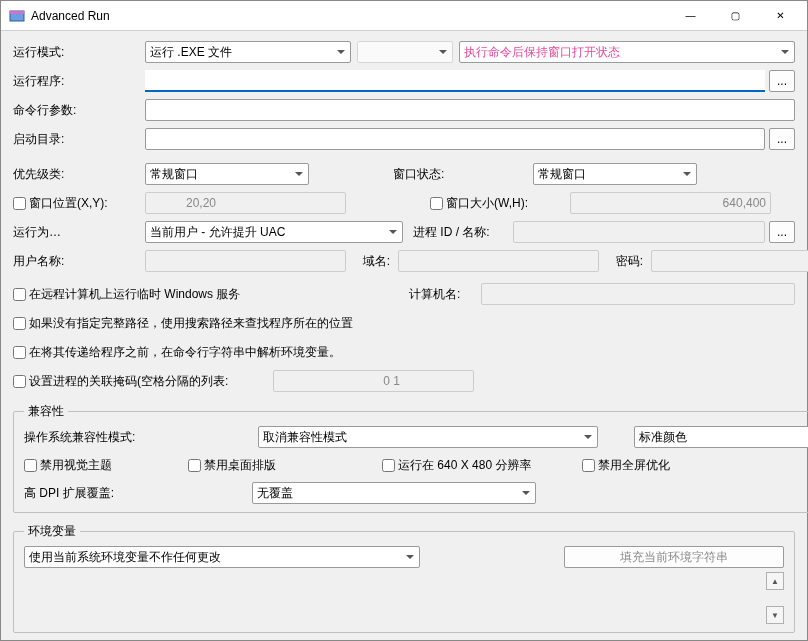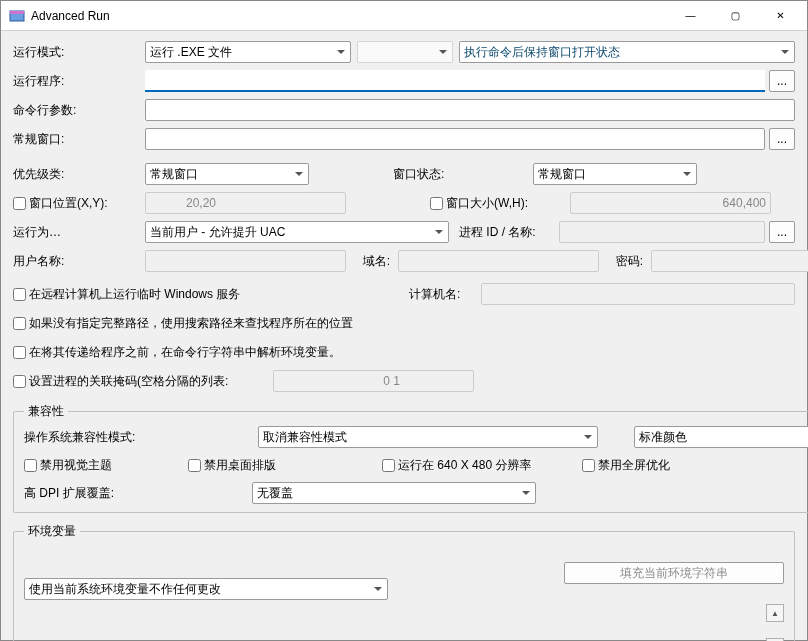--- a/index.html
+++ b/index.html
@@ -116,39 +116,39 @@
         </select>
       </span>
       <span style="width:6px;"></span>
       <span class="select-wrap" style="width:96px;">
         <select class="select input-disabled" disabled="">
           <option></option>
         </select>
       </span>
       <span style="width:6px;"></span>
       <span class="select-wrap" style="flex:1;">
-        <select class="select" style="color:#0c4a6e;">
+        <select class="select" style="color:#ec4899;">
           <option>执行命令后保持窗口打开状态</option>
         </select>
       </span>
     </div>
 
     <div class="row">
       <span class="lbl">运行程序:</span>
       <input class="underline-focus" type="text" style="">
       <button class="browse-btn">...</button>
     </div>
 
     <div class="row">
       <span class="lbl">命令行参数:</span>
       <input class="input-text" type="text" style="">
     </div>
 
     <div class="row">
-      <span class="lbl">常规窗口:</span>
+      <span class="lbl">启动目录:</span>
       <input class="input-text" type="text" style="">
       <button class="browse-btn">...</button>
     </div>
 
     <div style="height:6px;"></div>
 
     <div class="row">
       <span class="lbl">优先级类:</span>
       <span class="select-wrap" style="width:164px;">
         <select class="select">
@@ -173,21 +173,21 @@
       <span style="flex:0 0 84px;"></span>
       <label class="chk" style="flex:0 0 140px;">
         <input type="checkbox" style="">
         <span>窗口大小(W,H):</span>
       </label>
       <input class="input-text input-disabled" style="flex: 0 0 164px; color: rgb(136, 136, 136); text-align: right;" disabled="" value="640,400">
     </div>
 
     <div class="row">
       <span class="lbl">运行为…</span>
-      <span class="select-wrap" style="width:304px;">
+      <span class="select-wrap" style="width:258px;">
         <select class="select">
           <option>当前用户 - 允许提升 UAC</option>
         </select>
       </span>
       <span style="width:10px;"></span>
       <span style="flex:0 0 100px;">进程 ID / 名称:</span>
       <input class="input-text input-disabled" style="flex: 1 1 0%;" disabled="">
       <button class="browse-btn">...</button>
     </div>
 
@@ -277,21 +277,21 @@
             <option>无覆盖</option>
           </select>
         </span>
       </div>
     </fieldset>
 
     <fieldset class="group">
       <legend>环境变量</legend>
 
       <div class="row" style="margin-bottom:4px;">
-        <span class="select-wrap" style="width:364px;margin-top:32px;">
+        <span class="select-wrap" style="width:396px;">
           <select class="select">
             <option>使用当前系统环境变量不作任何更改</option>
           </select>
         </span>
         <span style="flex:1;"></span>
         <button class="wide-btn" style="width:220px;color:#888;" disabled="">填充当前环境字符串</button>
       </div>
 
       <div class="env-scroll">
         <div class="scroll-arrows">

